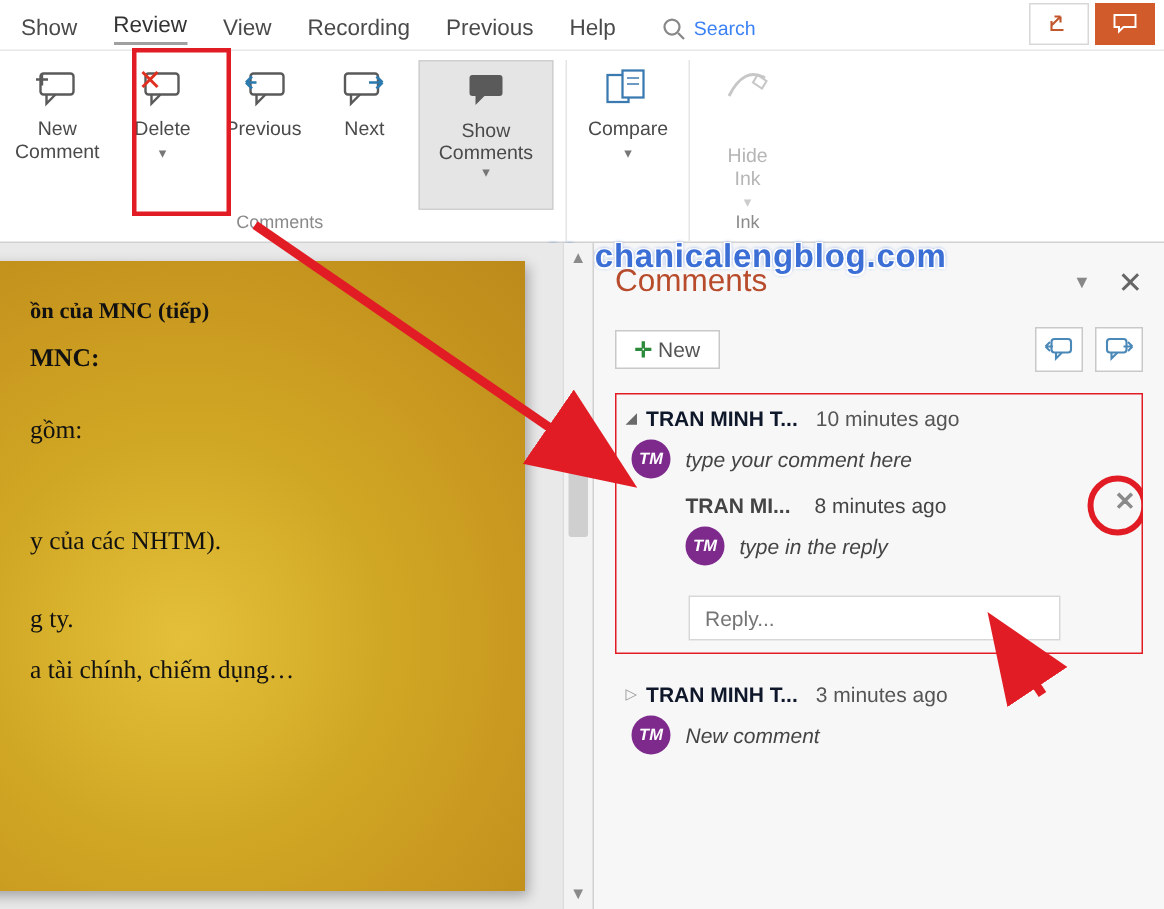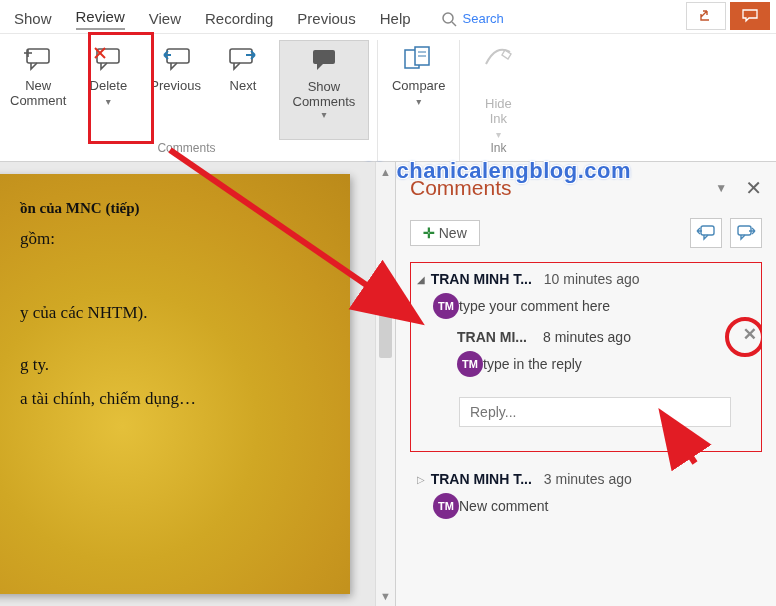--- a/index.html
+++ b/index.html
@@ -123,35 +123,35 @@
   .thread-list { flex:1; overflow:auto;}
   .thread {
     border:1px solid transparent; padding:8px 6px 8px 6px; margin-bottom:10px;
     position:relative; background:#f7f7f7;
   }
   .thread.boxed { border:1.5px solid #e21c24; }
   .th-head { display:flex; align-items:center; gap:6px; font-size:14px;}
   .th-head .caret { color:#6a6a6a; font-size:10px;}
   .th-head .author { font-weight:700; color:#0f172a;}
   .th-head .time { color:#555; margin-left:6px;}
-  .th-row { display:flex; align-items:center; gap:0; margin:6px 0 10px 16px;}
+  .th-row { display:flex; align-items:center; gap:10px; margin:6px 0 10px 4px;font-style:italic;}
   .avatar {
     width:26px;height:26px;border-radius:50%;background:#7d2a8c;color:#fff;
     display:flex;align-items:center;justify-content:center;font-size:11px;font-weight:600;
   }
   .th-text { color:#444; font-size:14px;}
   .reply-block { margin-left:40px;}
   .reply-head { display:flex; align-items:flex-end; gap:6px; font-size:14px; position:relative;}
   .del-x { color:#8a8a8a; font-size:17px; position:absolute; right:-2px; cursor:pointer; font-weight:bold;}
   .circle-red {
     position:absolute; width:40px;height:40px;border:4px solid #e21c24;border-radius:50%;
     right:-10px; top:-12px; pointer-events:none;
   }
   .reply-input {
-    margin:10px 0 16px 42px; width:272px; padding:6px 10px; background:#fff;
+    margin:10px 0 0 42px; width:248px; padding:6px 10px; background:#fff;
     border:1px solid #d7d7d7; color:#888; font-size:14px;
   }
   
   .big-arrow { position:absolute; pointer-events:none; }
   .big-arrow svg { overflow:visible;}
 </style>
 </head>
 <body>
 
 <div class="menu-bar">
@@ -282,20 +282,21 @@
 
 <div class="highlight-red" style="left:88px; top:32px; width:66px; height:112px;"></div>
 
 <div class="watermark">Mechanicalengblog.com</div>
 
 <div class="workspace">
 
   <div class="slide-area">
     <div class="slide">
       <h2>ồn của MNC (tiếp)</h2>
+      <div class="sub">MNC:</div>
       <p>gồm:</p>
       <p style="margin-top:54px;">y của các NHTM).</p>
       <p style="margin-bottom:14px;">g ty.</p>
       <p>a tài chính, chiếm dụng…</p>
     </div>
     <div class="vscroll">
       <span class="arrow">▲</span>
       <div class="track">
           <div class="thumb"></div>
         </div>

